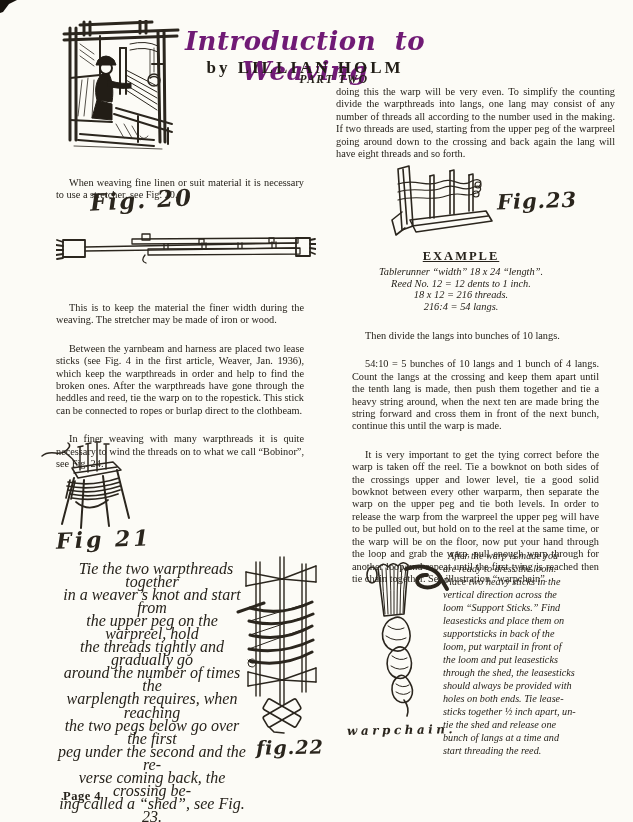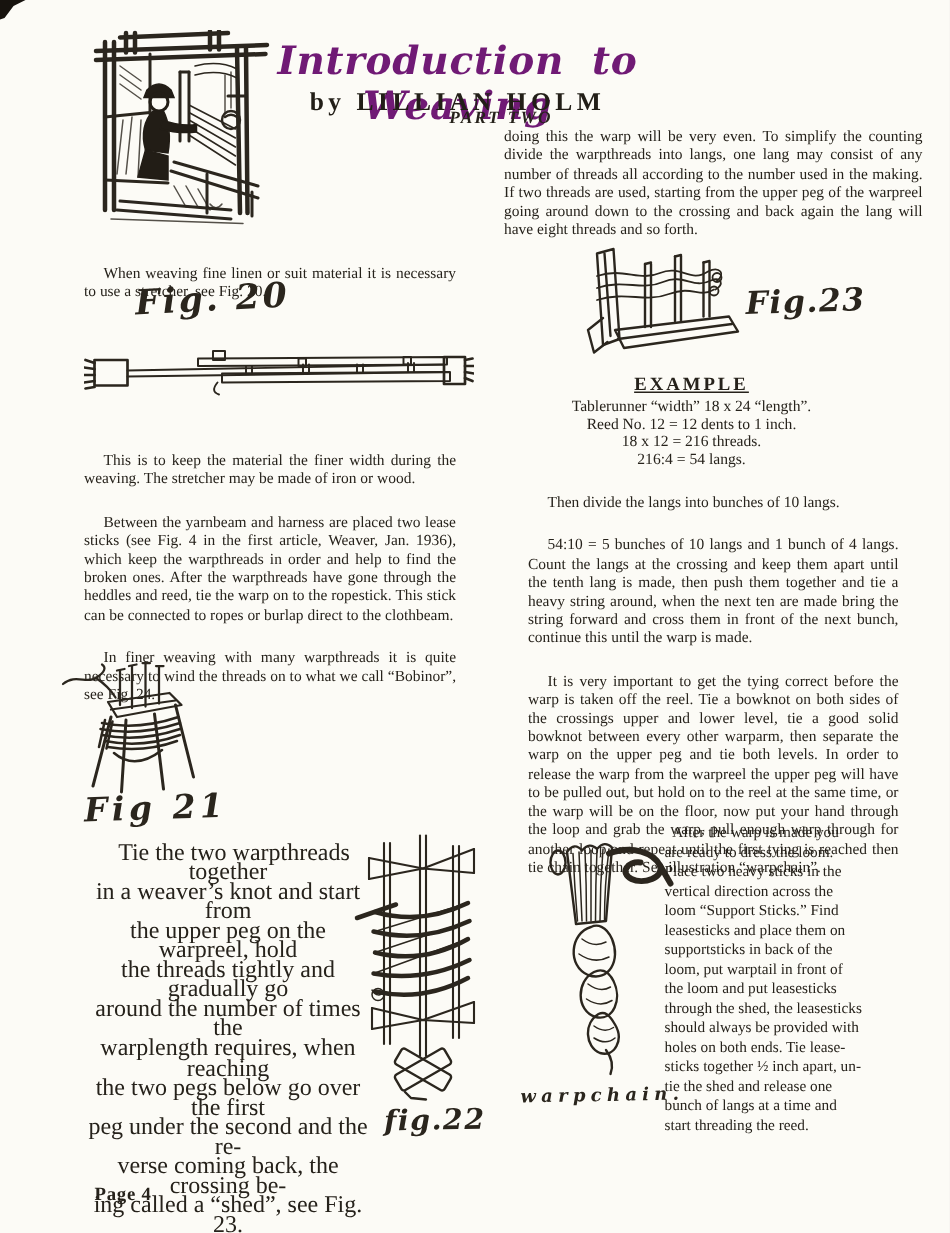--- a/index.html
+++ b/index.html
@@ -6,21 +6,21 @@
   .page {
     position:relative; width:633px; height:822px;
     background:#fcfbf6;
     font-family:"Liberation Serif", serif;
     color:#26221b;
     overflow:hidden;
   }
   .abs { position:absolute; }
   .body-text { font-size:10.3px; line-height:12.4px; }
   .para-block p { margin:16px; text-indent:13px; text-align:justify; }
-  .lines { white-space:pre-line; }
+  .lines { white-space:pre-line;font-style:italic; }
   .justify { text-align:justify; }
   .center { text-align:center; }
   .title {
     font-size:26px; font-weight:bold; font-style:italic;
     word-spacing:9px; letter-spacing:.5px; color:#701a75;
     font-family:"DejaVu Serif", serif;
   }
   .byline { font-size:17px; font-weight:bold; letter-spacing:3px; color:#221e17; }
   .part { font-size:11.5px; font-weight:bold; font-style:italic; letter-spacing:1.5px;padding-left:29px; }
   .example-heading { font-size:12.5px; font-weight:bold; letter-spacing:2px;text-decoration:underline; }

